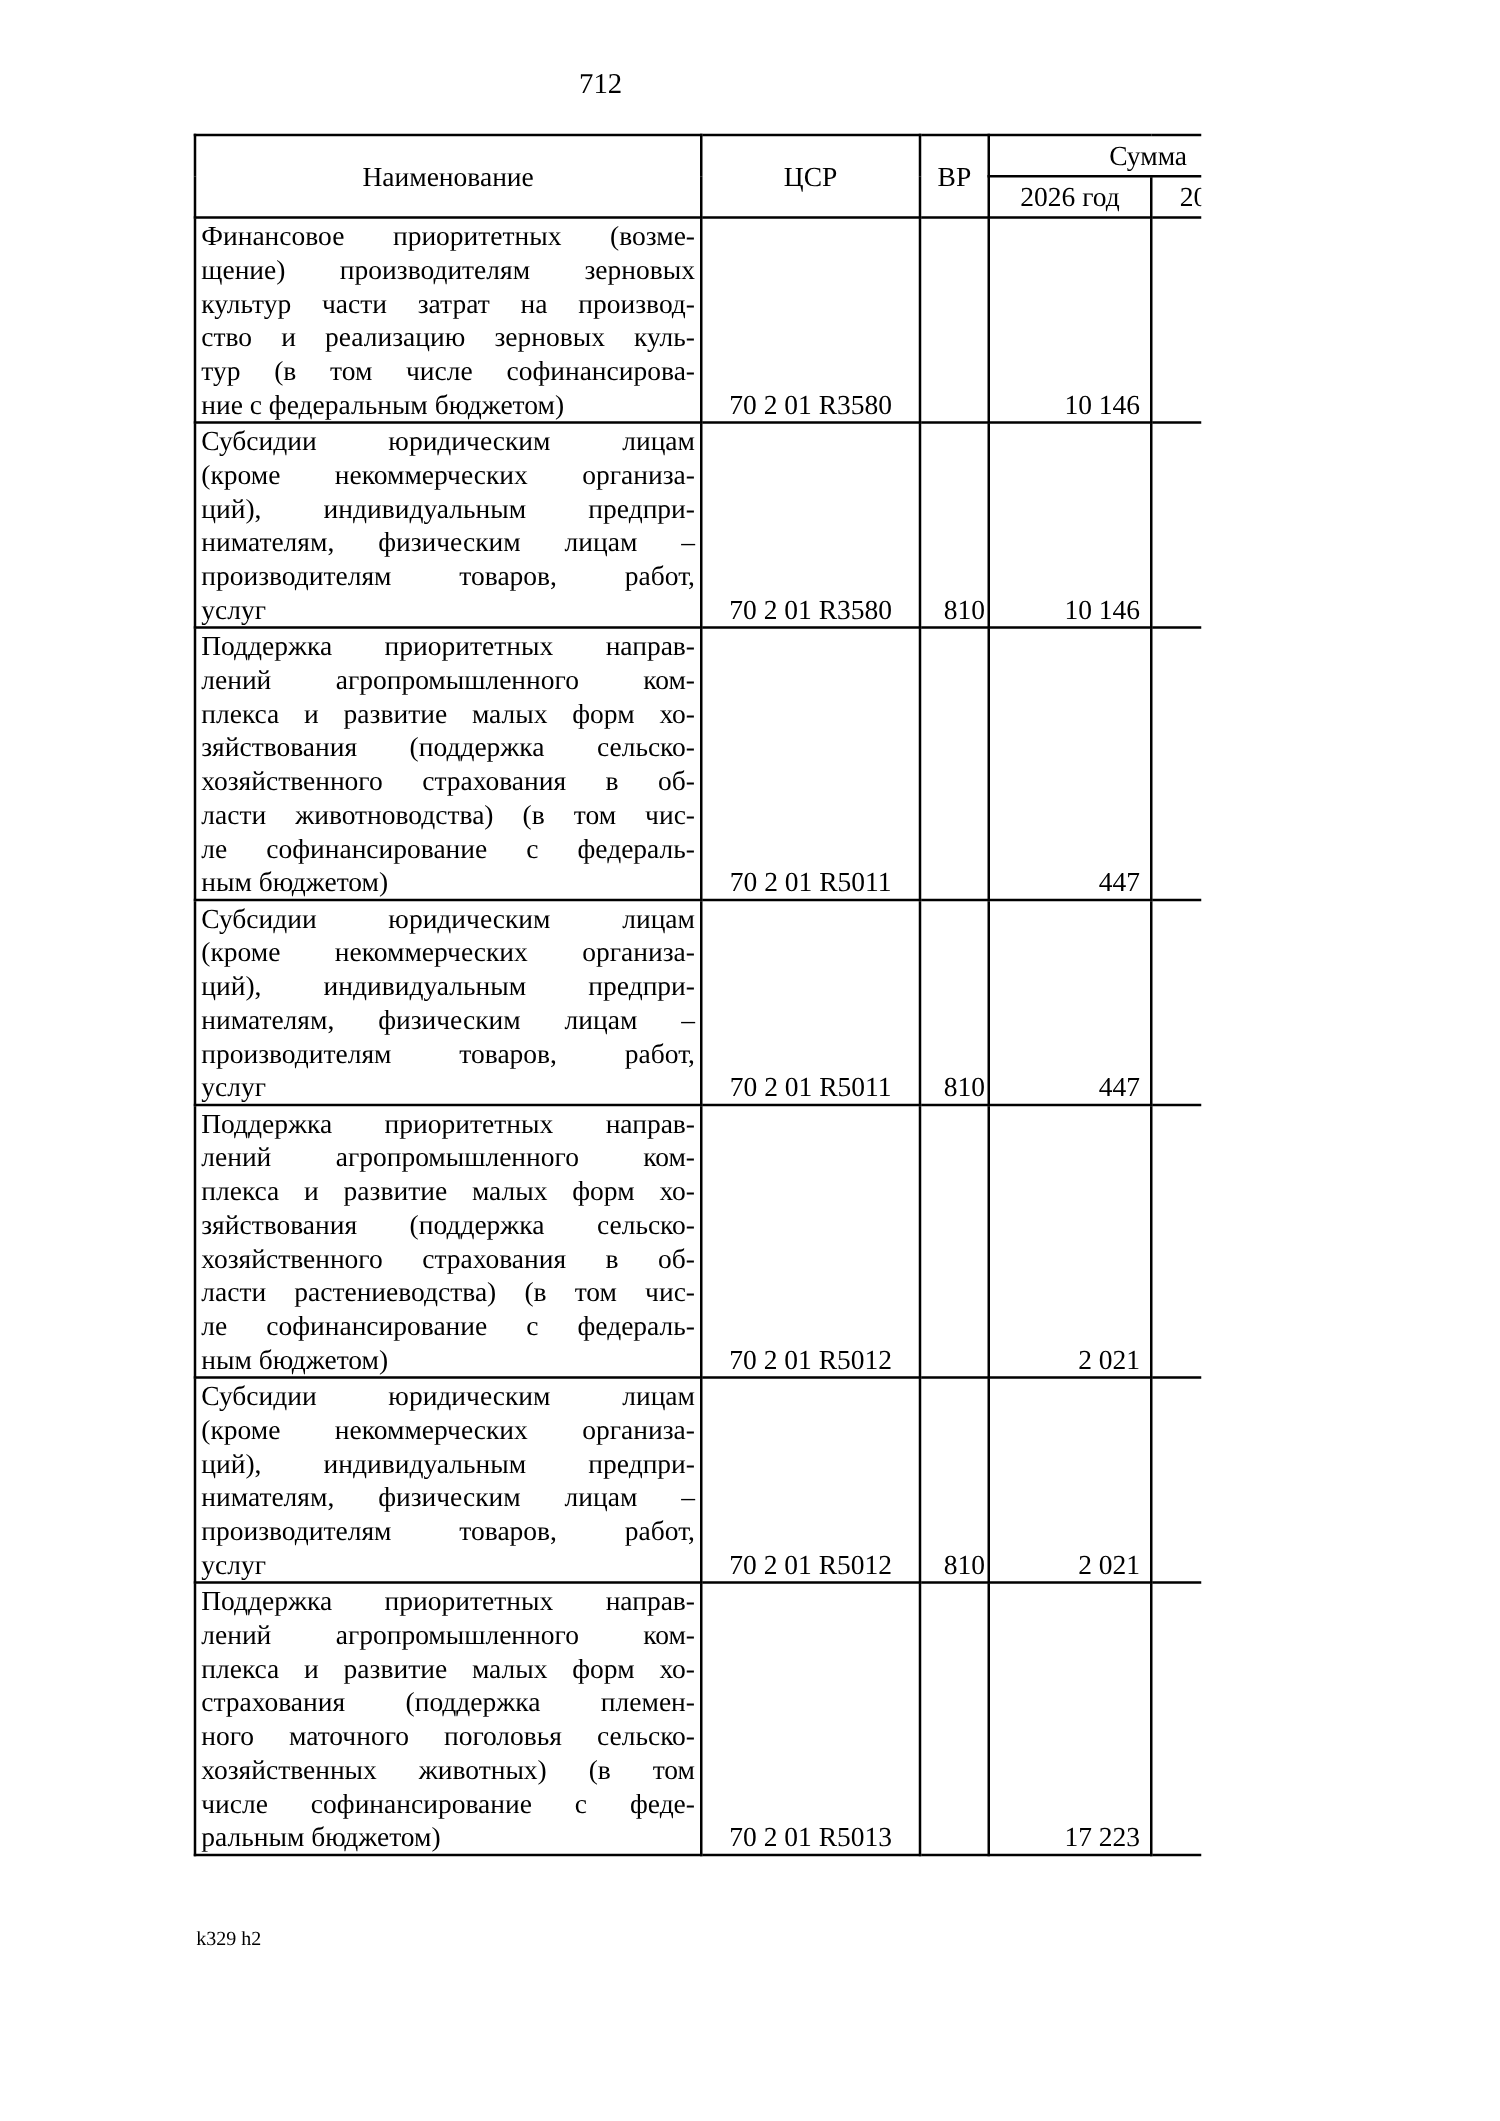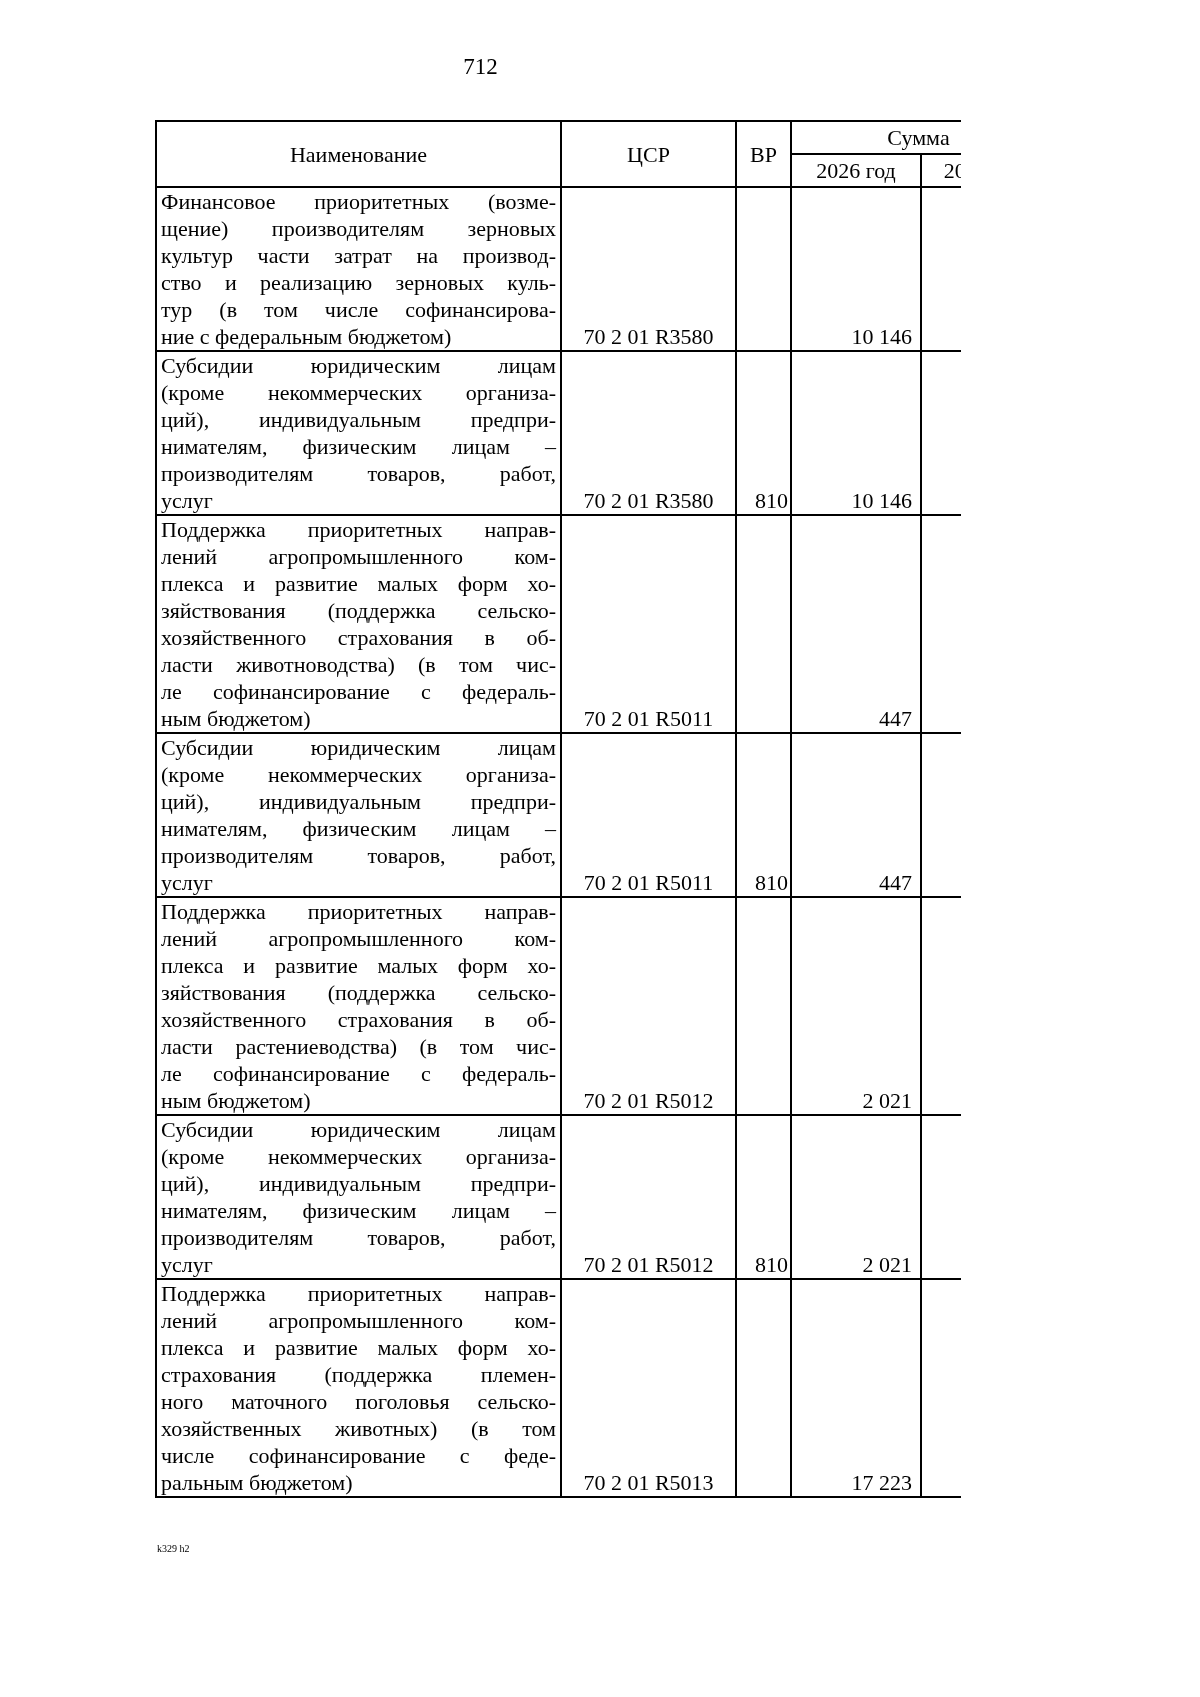--- a/index.html
+++ b/index.html
@@ -18,21 +18,21 @@
   }
   .page-number {
     position: absolute;
     top: 54px; left: 0;
     width: 100%;
     text-align: center;
     font-size: 23px;
   }
   table.budget-table {
     position: absolute;
-    top: 120px; left: 155px;
+    top: 107px; left: 155px;
     width: 890px;
     border-collapse: collapse;
     table-layout: fixed;
     font-size: 22px;
     line-height: 27px;
     border-radius: 14px;
   }
   th, td {
     border: 2px solid #000;
     font-weight: normal;
@@ -68,21 +68,21 @@
   }
   td.cell-val {
     vertical-align: bottom;
     text-align: right;
     padding: 0 8px 0 2px;
     font-family: Liberation Serif, serif;
   }
   .footer-note {
     position: absolute;
     top: 1543px; left: 157px;
-    font-size: 10px;
+    font-size: 16px;
   }
 </style>
 </head>
 <body>
 
 <div class="page">
 
   <div class="page-number">712</div>
 
   <table class="budget-table">

